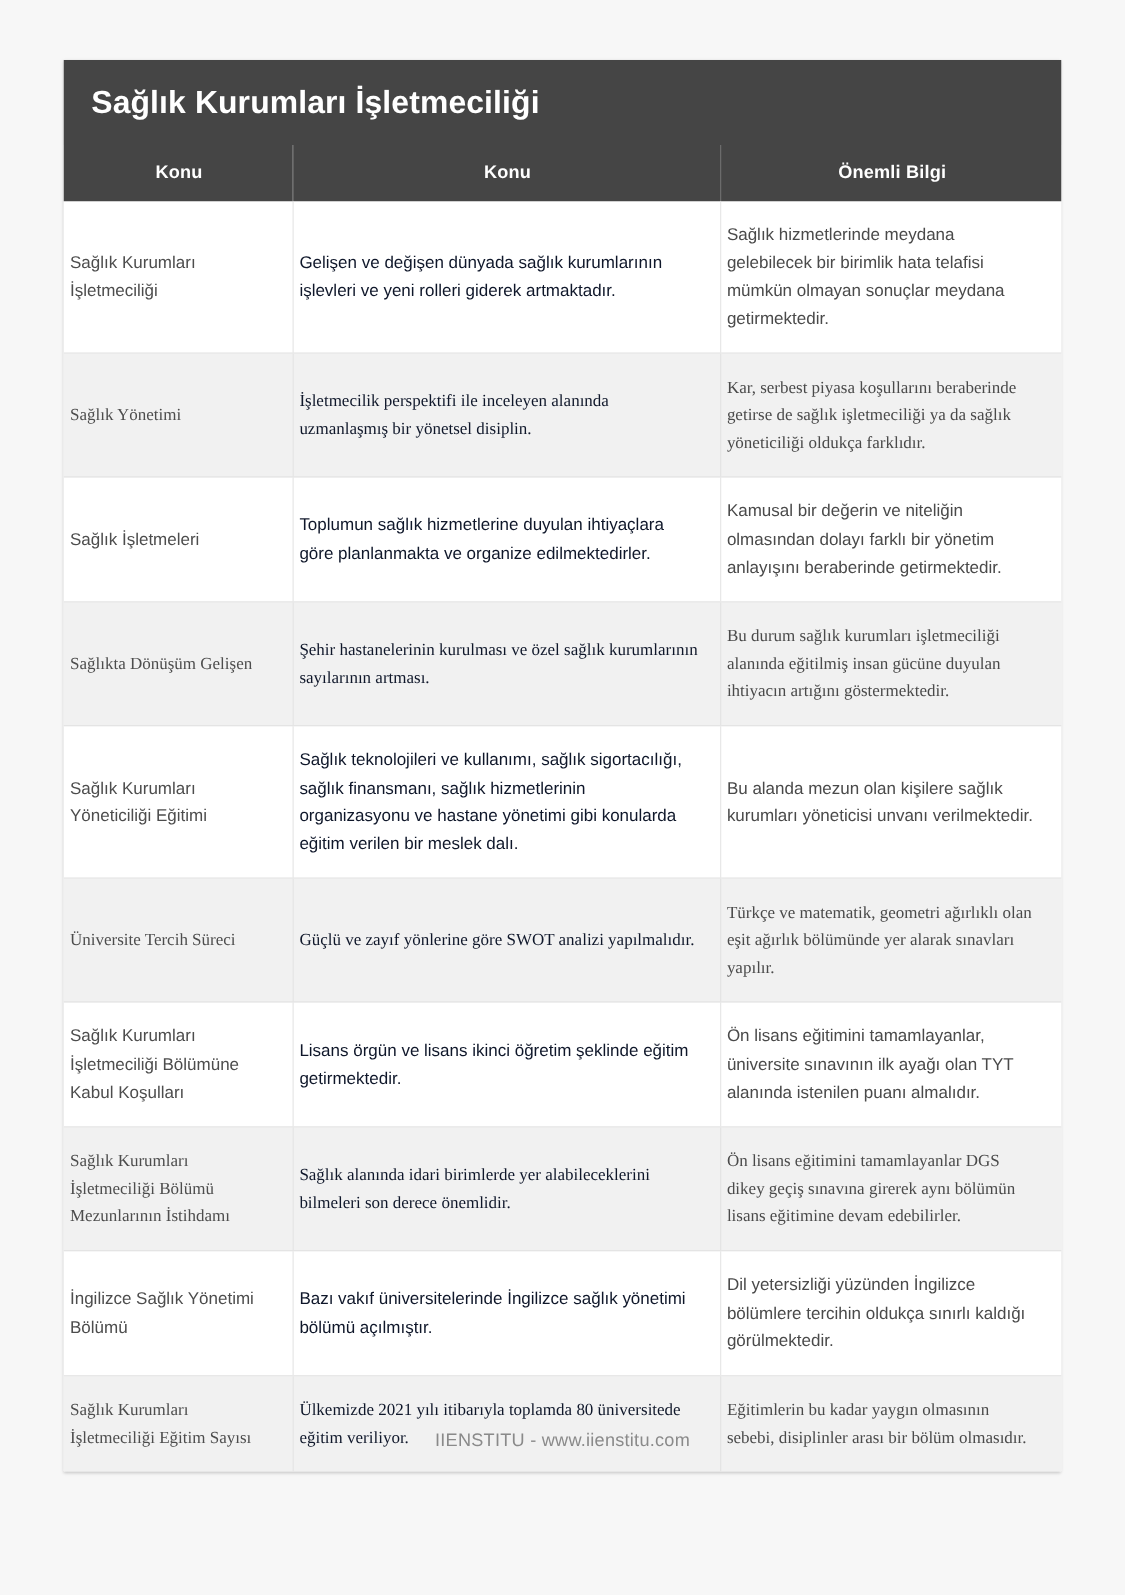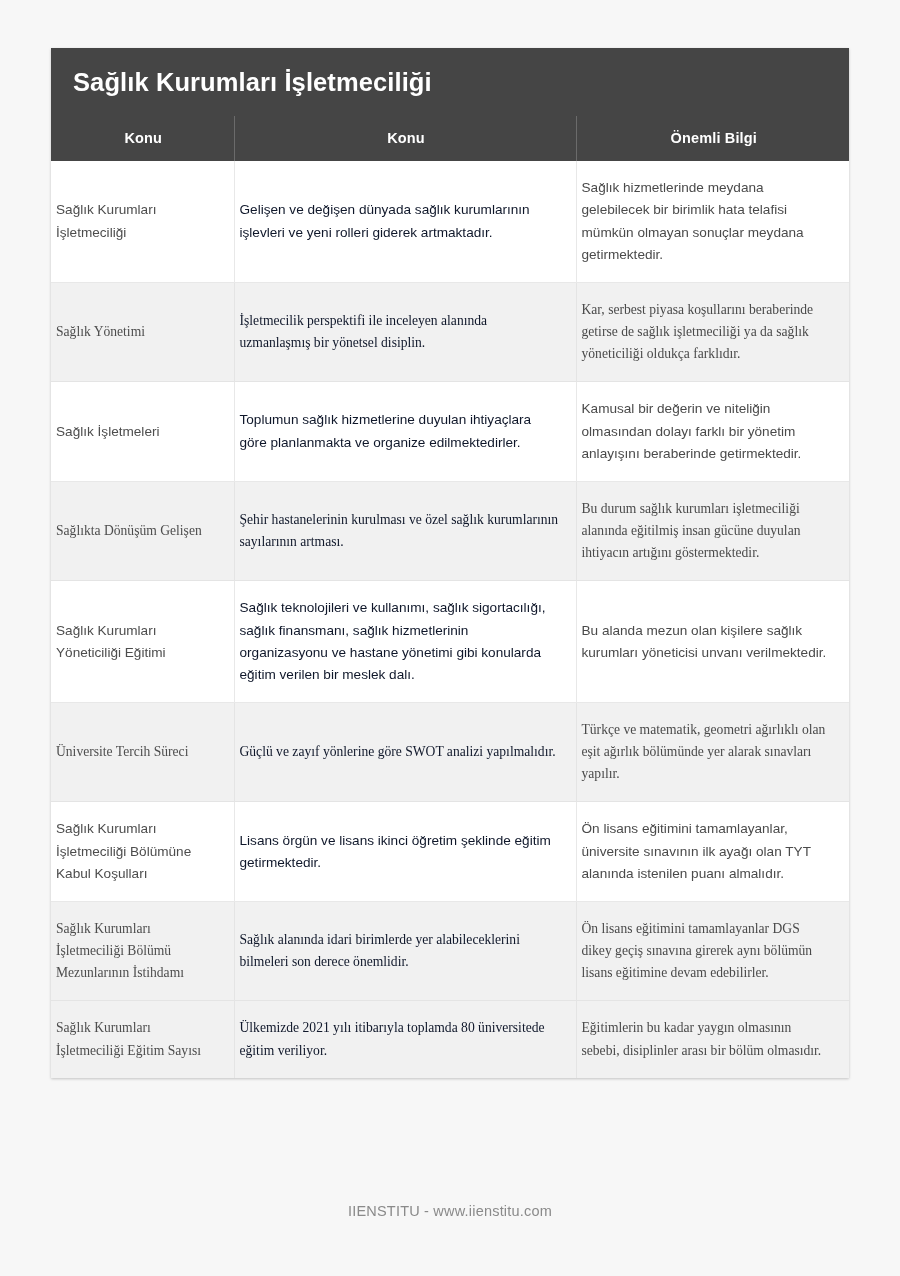--- a/index.html
+++ b/index.html
@@ -93,21 +93,21 @@
   }
 
   td.col-konu  { color: #4d4d4d; }
   td.col-detay { color: #0f172a; }
   td.col-bilgi { color: #4a4a4a; }
 
   
   .footer {
     position: absolute;
     left: 0;
-    top: 1202px;
+    top: 1144px;
     width: 900px;
     text-align: center;
   }
   .footer span {
     font-size: 14.5px;
     color: #8a8a8a;
     letter-spacing: 0.2px;
   }
 </style>
 </head>
@@ -168,20 +168,25 @@
           <tr>
             <td class="col-konu">Sağlık Kurumları İşletmeciliği Bölümüne Kabul Koşulları</td>
             <td class="col-detay">Lisans örgün ve lisans ikinci öğretim şeklinde eğitim getirmektedir.</td>
             <td class="col-bilgi">Ön lisans eğitimini tamamlayanlar, üniversite sınavının ilk ayağı olan TYT alanında istenilen puanı almalıdır.</td>
           </tr>
           <tr class="stripe">
             <td class="col-konu">Sağlık Kurumları İşletmeciliği Bölümü Mezunlarının İstihdamı</td>
             <td class="col-detay">Sağlık alanında idari birimlerde yer alabileceklerini bilmeleri son derece önemlidir.</td>
             <td class="col-bilgi">Ön lisans eğitimini tamamlayanlar DGS dikey geçiş sınavına girerek aynı bölümün lisans eğitimine devam edebilirler.</td>
           </tr>
+          <tr>
+            <td class="col-konu">İngilizce Sağlık Yönetimi Bölümü</td>
+            <td class="col-detay">Bazı vakıf üniversitelerinde İngilizce sağlık yönetimi bölümü açılmıştır.</td>
+            <td class="col-bilgi">Dil yetersizliği yüzünden İngilizce bölümlere tercihin oldukça sınırlı kaldığı görülmektedir.</td>
+          </tr>
           <tr class="stripe">
             <td class="col-konu">Sağlık Kurumları İşletmeciliği Eğitim Sayısı</td>
             <td class="col-detay">Ülkemizde 2021 yılı itibarıyla toplamda 80 üniversitede eğitim veriliyor.</td>
             <td class="col-bilgi">Eğitimlerin bu kadar yaygın olmasının sebebi, disiplinler arası bir bölüm olmasıdır.</td>
           </tr>
         </tbody>
     </table>
 
   </div>
 

